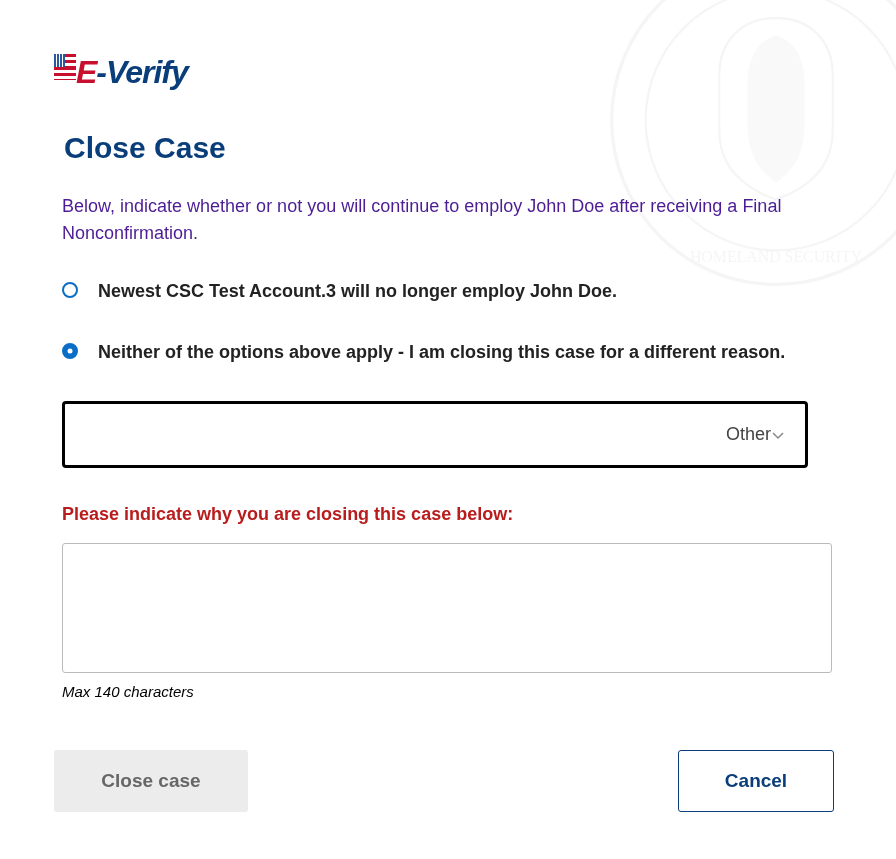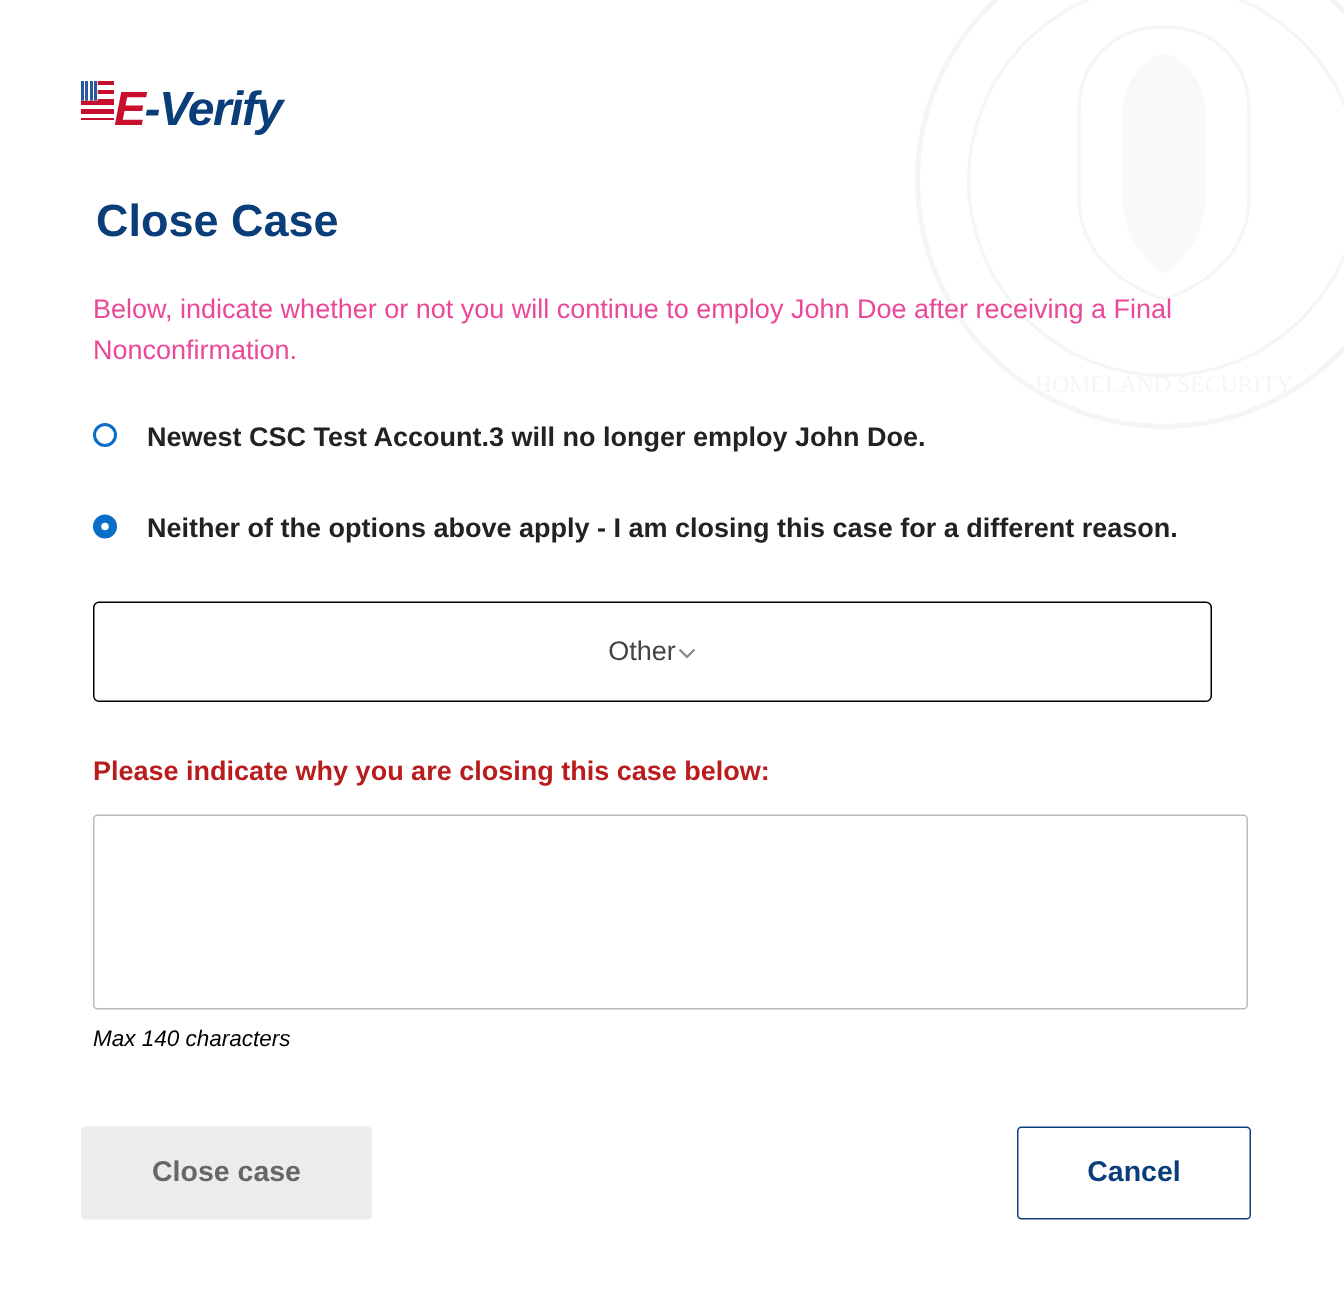--- a/index.html
+++ b/index.html
@@ -99,21 +99,21 @@
     .page-title {
       font-size: 30px;
       font-weight: 700;
       color: #0a3e7a;
       margin-bottom: 28px;
       margin-left: 10px;
       font-family: 'Segoe UI', Arial, sans-serif;
     }
     .instruction {
       font-size: 18px;
-      color: #ec4899;
+      color: #4c1d95;
       line-height: 1.5;
       margin-bottom: 32px;
       margin-left: 8px;
     }
     .radio-group {
       margin-left: 8px;
       font-weight: bold;
     }
     .radio-option {
       display: flex;
@@ -147,25 +147,25 @@
     }
     .radio-label {
       font-size: 18px;
       color: #222;
       line-height: 1.4;
     }
     .dropdown {
       margin-left: 8px;
       width: 746px;
       height: 67px;
-      border: 1px solid #000000;
+      border: 3px solid #000000;
       border-radius: 4px;
       display: flex;
       align-items: center;
-      justify-content: center;
+      justify-content: flex-end;
       padding: 0 20px;
       cursor: pointer;
       margin-bottom: 36px;
     }
     .dropdown-text {
       font-size: 18px;
       color: #444;
     }
     .dropdown-chevron {
       width: 14px;

